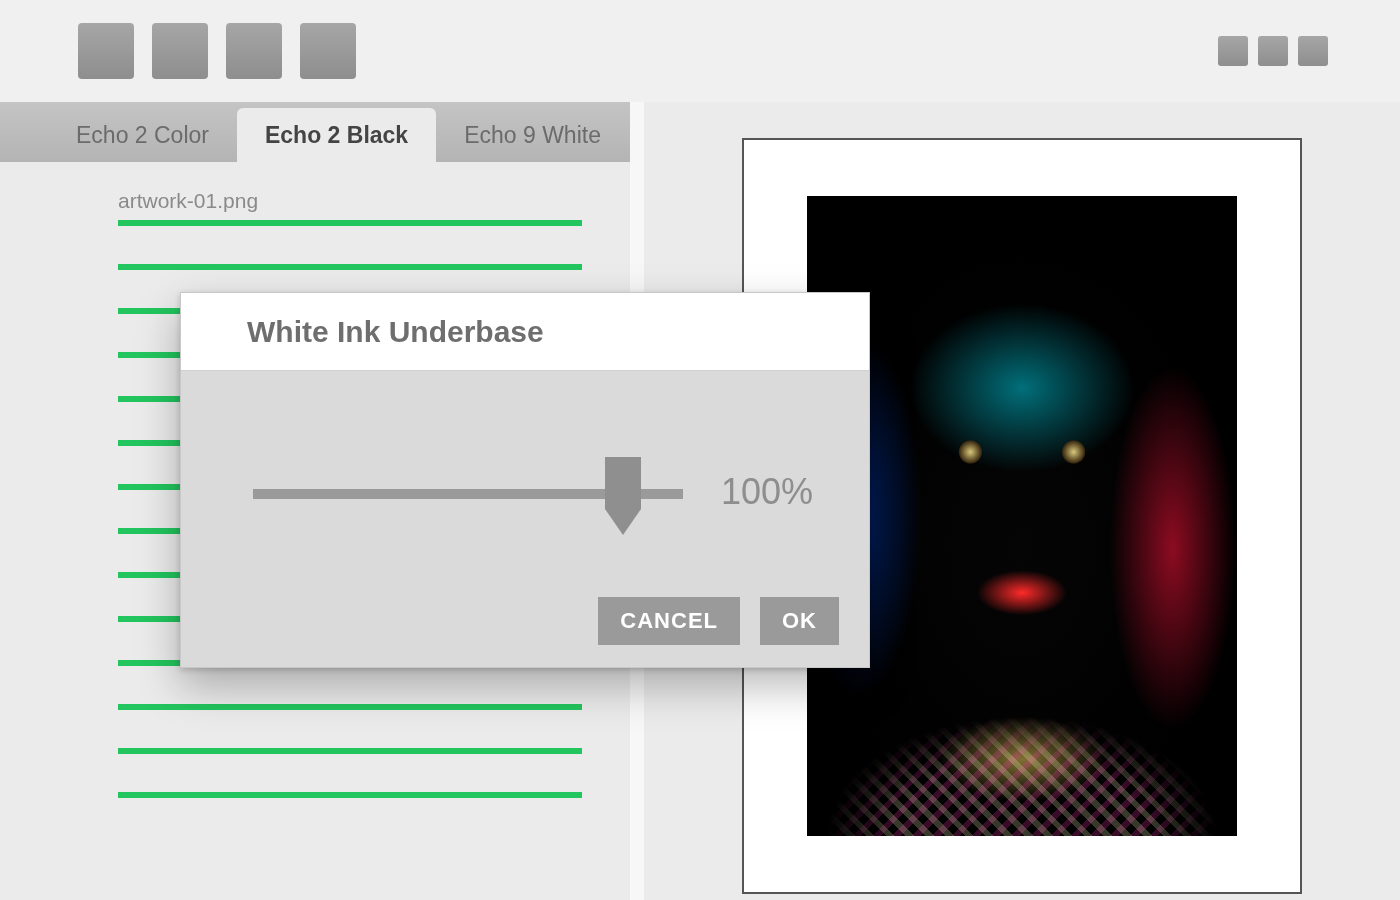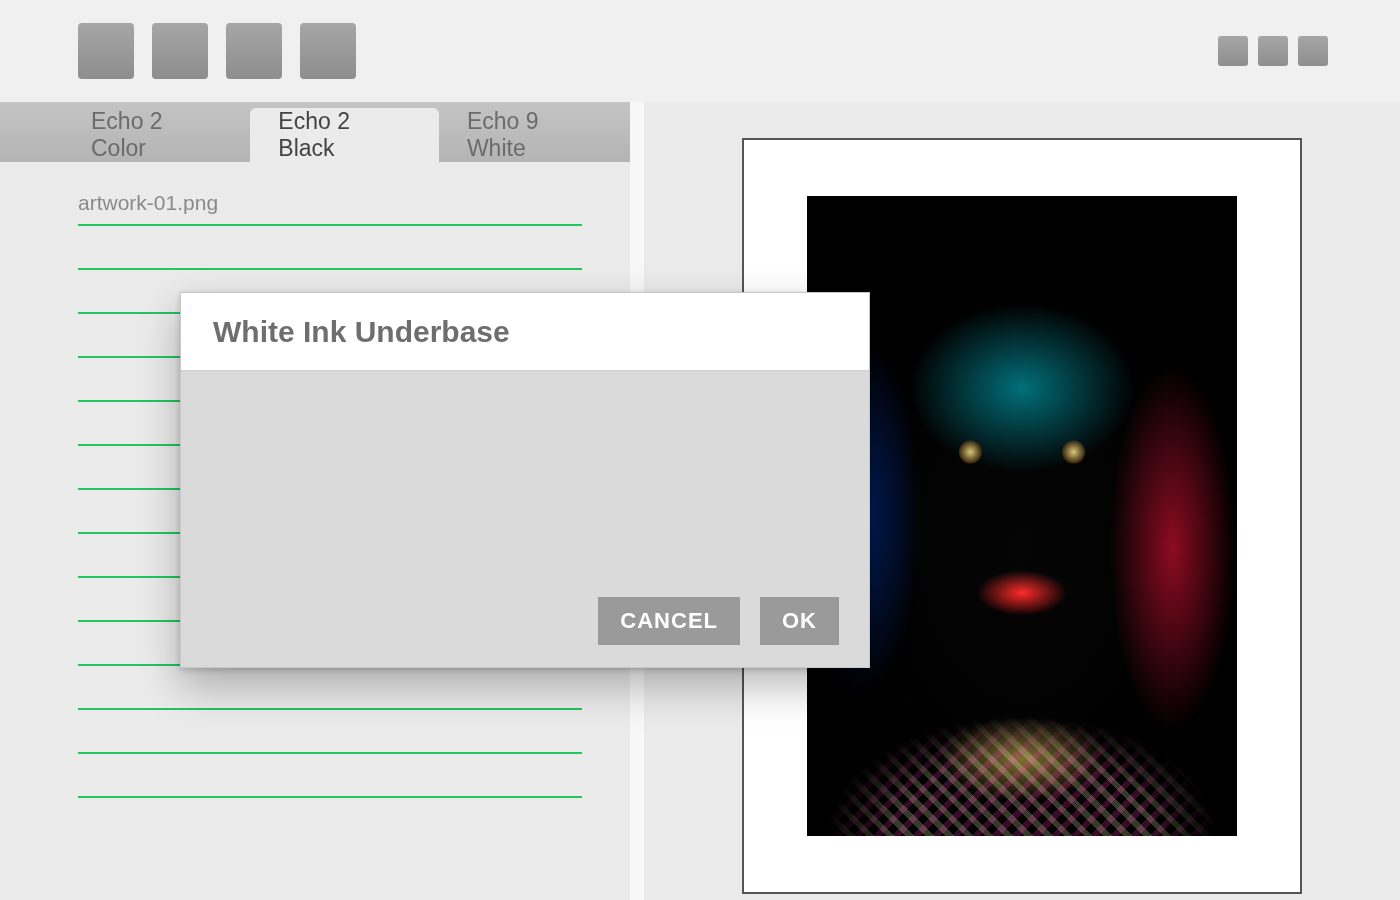--- a/index.html
+++ b/index.html
@@ -49,51 +49,52 @@
     justify-content: center;
     padding-top: 36px;
   }
 
   
   .tabbar {
     height: 60px;
     background: linear-gradient(180deg,#c4c4c4 0%,#b4b4b4 100%);
     display: flex;
     align-items: flex-end;
-    padding-left: 63px;
+    padding-left: 48px;
     gap: 0;
   }
   .tab {
     height: 54px;
     display: flex;
     align-items: center;
     padding: 0 28px;
     font-size: 23px;
     color: #6b6b6b;
     border-top-left-radius: 6px;
     border-top-right-radius: 6px;
     cursor: pointer;
   }
   .tab.active {
     background: #ebebeb;
     color: #444;
-    font-weight: 400;
+    font-weight: 700;
   }
 
   
   .file-list {
     padding: 20px 48px 0 78px;
   }
   .file-row {
     height: 44px;
-    border-bottom: 2px solid #22c55e;
+    border-bottom: 6px solid #22c55e;
     display: flex;
     align-items: center;
     font-size: 21px;
     color: #8a8a8a;
+    margin-left: 40px;
   }
   .file-row.empty { }
 
   
   .preview-frame {
     width: 560px;
     height: 756px;
     border: 2px solid #555;
     background: #fff;
     display: flex;
@@ -140,21 +141,21 @@
     height: 376px;
     background: #dadada;
     box-shadow: 0 18px 40px rgba(0,0,0,0.28), 0 2px 6px rgba(0,0,0,0.18);
     border: 1px solid #c8c8c8;
     z-index: 50;
   }
   .dialog-header {
     height: 78px;
     background: #fff;
     display: flex; align-items: center;
-    padding-left: 32px;
+    padding-left: 66px;
     font-size: 30px;
     font-weight: 700;
     color: #6e6e6e;
     border-bottom: 1px solid #d0d0d0;
   }
   .dialog-body {
     position: relative;
     height: 220px;
   }
   .slider-track {
@@ -254,18 +255,26 @@
   <div class="gutter"></div>
 
   <div class="panel-right">
     <div class="preview-frame">
       <div class="artwork"></div>
     </div>
   </div>
 
   <div class="dialog">
     <div class="dialog-header">White Ink Underbase</div>
+    <div class="dialog-body">
+      <div class="slider-track"></div>
+      <div class="slider-thumb">
+        <div class="rect"></div>
+        <div class="tri"></div>
+      </div>
+      <div class="slider-value">100%</div>
+    </div>
     <div class="dialog-buttons">
       <button class="dlg-btn">CANCEL</button>
       <button class="dlg-btn">OK</button>
     </div>
   </div>
 </div>
 
 </body></html>

